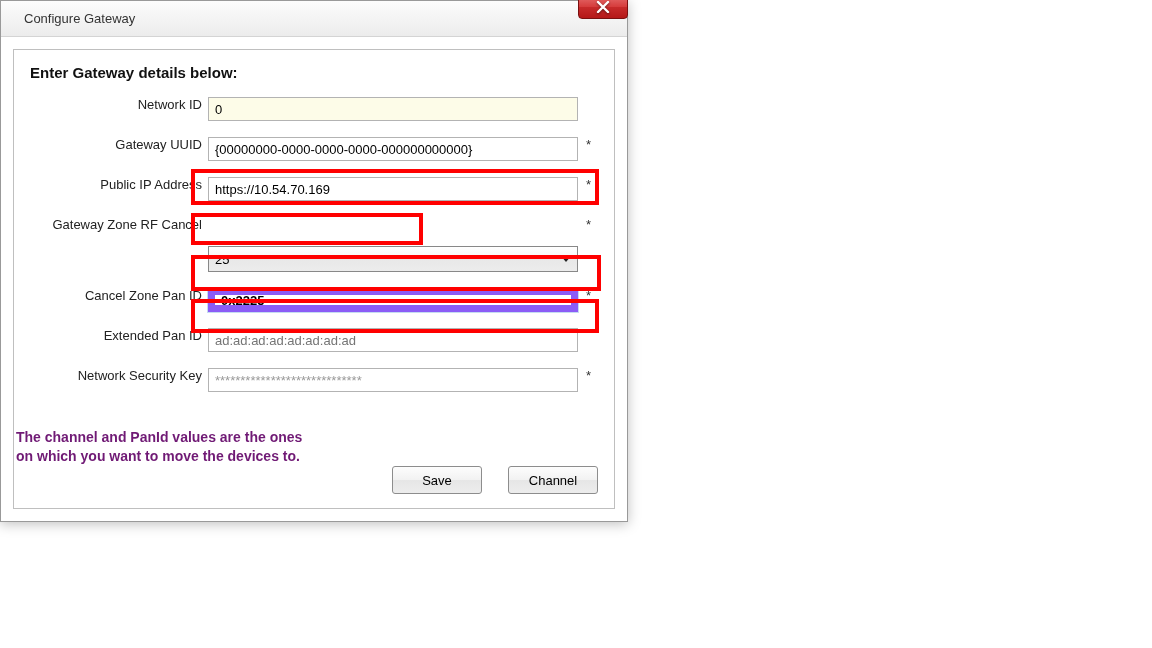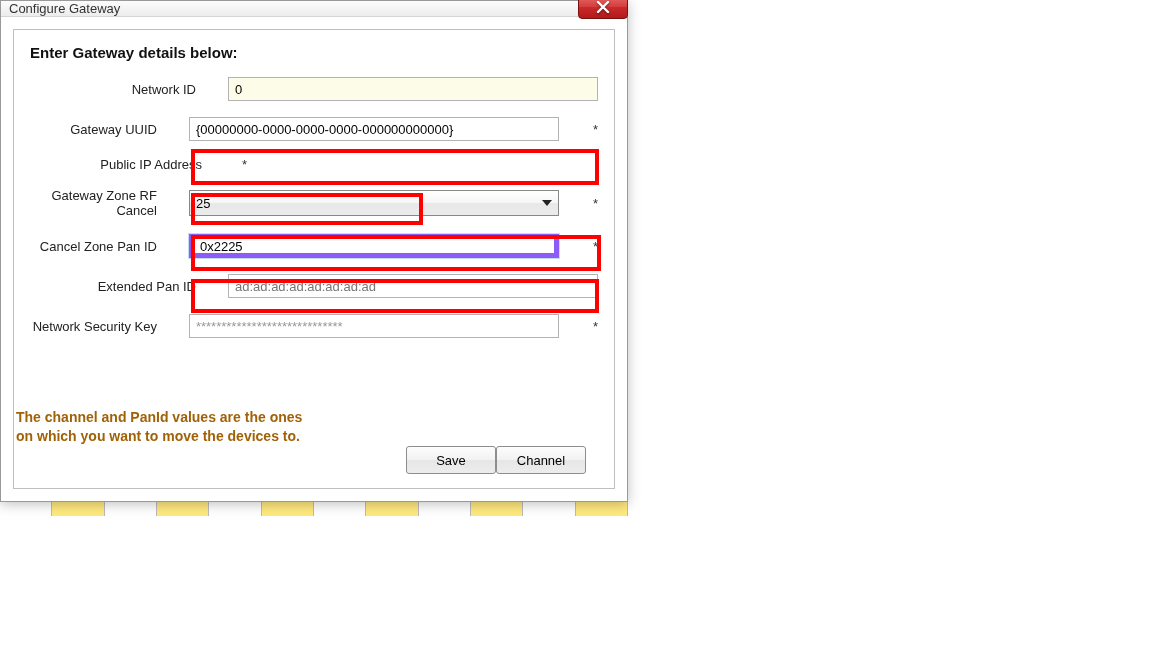--- a/index.html
+++ b/index.html
@@ -28,26 +28,26 @@
     .backdrop .cell.yellow { background: #ffe97f; }
     .window {
       position: absolute;
       top: 0; left: 0;
       width: 628px;
       border: 1px solid #999;
       background: #fff;
       box-shadow: 0 2px 12px rgba(0,0,0,0.25);
     }
     .titlebar {
-      height: 16px;
+      height: 36px;
       background: linear-gradient(to bottom, #fcfcfc, #ececec);
       border-bottom: 1px solid #d4d4d4;
       display: flex;
       align-items: center;
-      padding-left: 8px;
+      padding-left: 23px;
       position: relative;
       font-size: 13px;
       color: #333;
     }
     .close-btn {
       position: absolute;
       right: -1px;
       top: -6px;
       width: 50px;
       height: 24px;
@@ -71,24 +71,23 @@
       position: relative;
     }
     .heading {
       font-weight: bold;
       font-size: 15px;
       color: #111;
       margin-bottom: 16px;
     }
     .form-row {
       display: flex;
-      align-items: center;
+      align-items: flex-start;
       margin-bottom: 16px;
       position: relative;
-      gap: 26px;
     }
     .form-row label {
       width: 178px;
       text-align: right;
       padding-right: 6px;
       font-size: 13px;
       color: #222;
     }
     .form-row .field-wrap {
       position: relative;
@@ -102,39 +101,41 @@
       font-family: inherit;
       background: #fff;
     }
     .form-row input.yellowish {
       background: #fdfce8;
     }
     .form-row input.grey-text {
       color: #999;
     }
     .form-row input.focused {
-      border: 5px solid #8b5cf6;
+      border: 7px solid #8b5cf6;
       box-shadow: 0 0 0 1px rgba(111,168,220,0.4);
+      font-weight: bold;
     }
     .form-row .asterisk {
       margin-left: 8px;
       font-size: 13px;
       color: #333;
     }
     .select {
       width: 370px;
       height: 26px;
       border: 1px solid #888;
       background: linear-gradient(to bottom, #fff 0%, #f6f6f6 48%, #e8e8e8 52%, #ececec 100%);
       display: flex;
       align-items: center;
       padding: 0 6px;
       font-size: 13px;
       cursor: pointer;
       position: relative;
+      margin-top: 29px;
     }
     .select .caret {
       position: absolute;
       right: 6px;
       top: 50%;
       transform: translateY(-50%);
       width: 0; height: 0;
       border-left: 5px solid transparent;
       border-right: 5px solid transparent;
       border-top: 6px solid #222;
@@ -145,32 +146,32 @@
       pointer-events: none;
     }
     .hl-uuid { top: 119px; left: 177px; width: 408px; height: 36px; }
     .hl-ip   { top: 163px; left: 177px; width: 232px; height: 32px; }
     .hl-chan { top: 205px; left: 177px; width: 410px; height: 36px; }
     .hl-pan  { top: 249px; left: 177px; width: 408px; height: 34px; }
     .annotation {
       position: absolute;
       left: 2px;
       top: 378px;
-      color: #a16207;
+      color: #701a75;
       font-weight: bold;
       font-size: 14px;
       line-height: 1.35;
       max-width: 300px;
     }
     .btn-bar {
       position: absolute;
-      right: 28px;
+      right: 16px;
       bottom: 14px;
       display: flex;
-      gap: 0;
+      gap: 26px;
       border-radius: 9px;
     }
     .btn {
       min-width: 90px;
       height: 28px;
       border: 1px solid #8d8d8d;
       border-radius: 3px;
       background: linear-gradient(to bottom, #fdfdfd 0%, #f2f2f2 48%, #e6e6e6 52%, #ededed 100%);
       font-size: 13px;
       font-family: inherit;
@@ -220,20 +221,23 @@
       <div class="form-row">
         <label>Gateway UUID</label>
         <div class="field-wrap">
           <input type="text" value="{00000000-0000-0000-0000-000000000000}" style="">
         </div>
         <span class="asterisk">*</span>
       </div>
 
       <div class="form-row">
         <label>Public IP Address</label>
+        <div class="field-wrap">
+          <input type="text" value="https://10.54.70.169" style="">
+        </div>
         <span class="asterisk">*</span>
       </div>
 
       <div class="form-row">
         <label>Gateway Zone RF Cancel</label>
         <div class="field-wrap">
           <div class="select">
             <span>25</span>
             <span class="caret"></span>
           </div>

